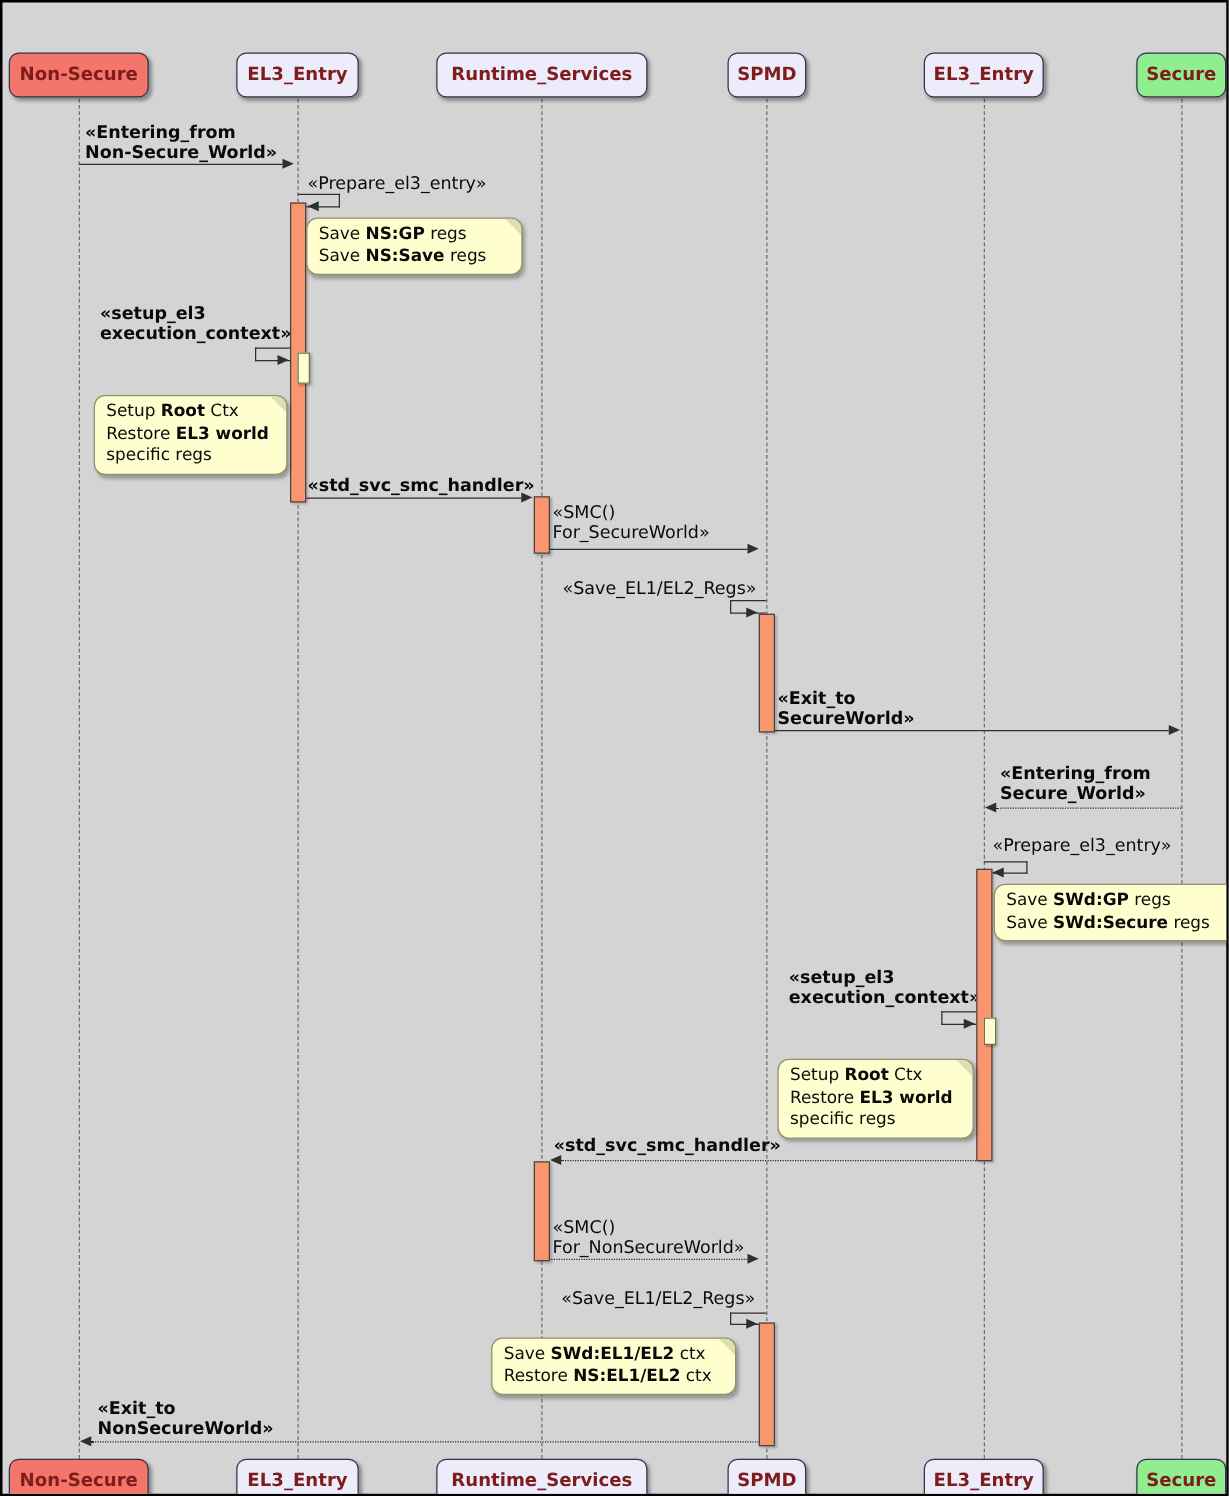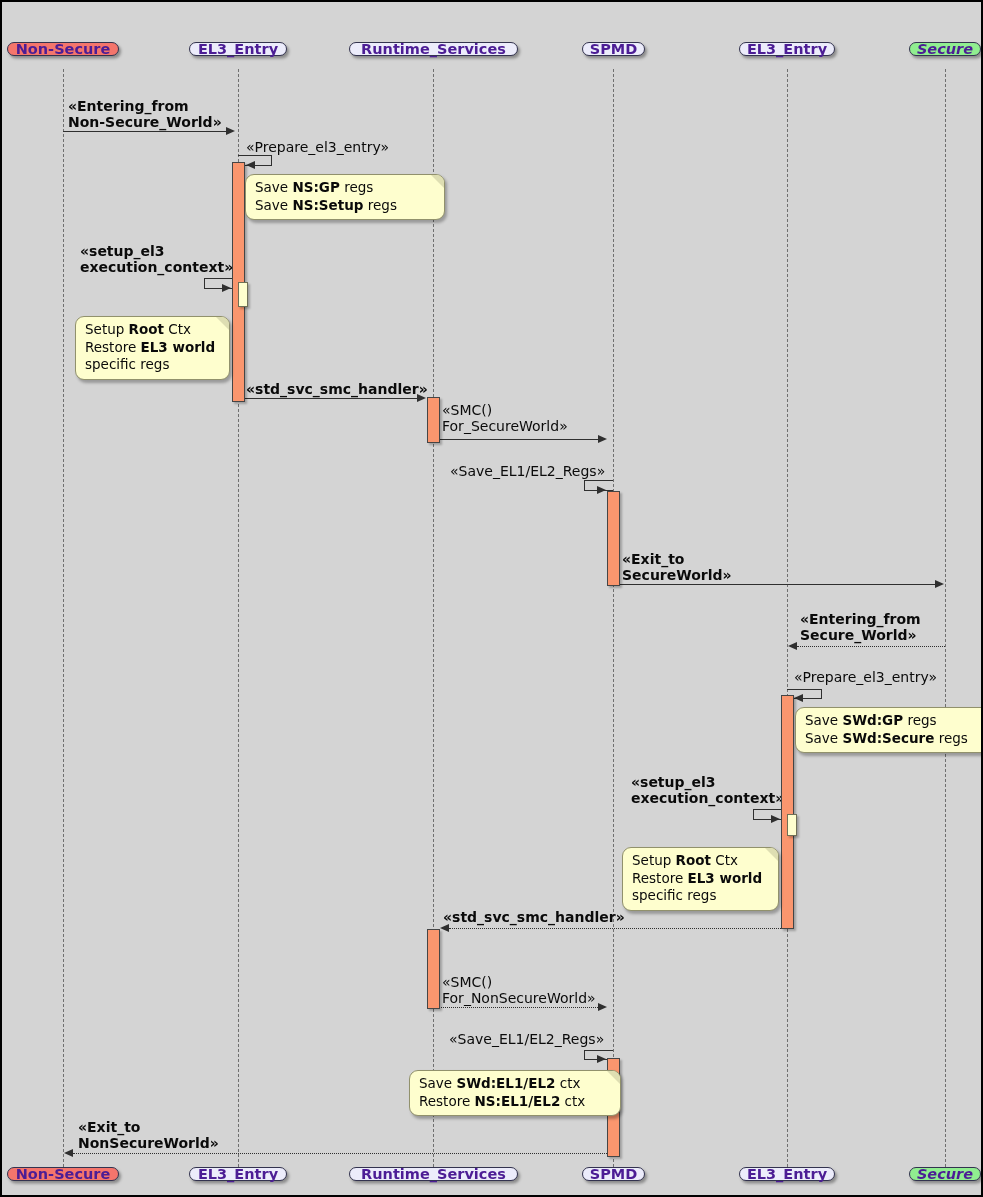--- a/index.html
+++ b/index.html
@@ -9,30 +9,30 @@
     font-family:"DejaVu Sans","Liberation Sans",sans-serif;color:#111;
   }
   .title{
     position:absolute;top:9px;left:0;width:100%;text-align:center;
     font-weight:bold;font-size:15.5px;color:#000;
   }
   .lifeline{
     position:absolute;width:0;border-left:1px dashed #6f6f6f;top:67px;height:1098px;z-index:1;
   }
   .pbox{
-    position:absolute;height:14px;box-sizing:border-box;z-index:6;
+    position:absolute;height:36px;box-sizing:border-box;z-index:6;
     border:1.7px solid #33334f;border-radius:8px;
     display:flex;align-items:center;justify-content:center;
-    font-weight:bold;font-size:14.5px;color:#4c1d95;
+    font-weight:bold;font-size:14.5px;color:#7f1d1d;
     background:var(--participant-fill,#ECECFB);
     box-shadow:2px 2.5px 3px rgba(0,0,0,0.35);
     white-space:nowrap;
   }
   .pbox.nonsecure{background:var(--nonsecure-fill,#F4756C);}
-  .pbox.secure{background:var(--secure-fill,#90EE90);font-style:italic;}
+  .pbox.secure{background:var(--secure-fill,#90EE90);}
   .activation{
     position:absolute;width:13px;box-sizing:border-box;z-index:3;
     background:var(--activation-fill,#FA966E);border:1px solid #454545;
     box-shadow:1.5px 1.5px 2px rgba(0,0,0,0.25);
   }
   .activation.nested{
     width:10px;background:var(--nested-activation-fill,#FEFECE);
     border:1px solid #6f6f57;z-index:4;
   }
   .mlabel{
@@ -93,23 +93,23 @@
     <div>«Entering_from</div>
     <div>Non-Secure_World»</div>
   </div>
   <div class="mline" style="left:61px;top:129px;width:163px"></div>
   <div class="ah r" style="left:224px;top:125px"></div>
 
   <div class="mlabel" style="left:244px;top:137px">«Prepare_el3_entry»</div>
   <div class="loop right" style="left:236px;top:153px;width:34px;height:11px"></div>
   <div class="ah l" style="left:244px;top:159px"></div>
 
-  <div class="note" style="left:243px;top:172px;width:200px">
+  <div class="note" style="left:243px;top:172px;width:173px">
     <div><span>Save </span><b>NS:GP</b><span> regs</span></div>
-    <div><span>Save </span><b>NS:Setup</b><span> regs</span></div>
+    <div><span>Save </span><b>NS:Save</b><span> regs</span></div>
   </div>
 
   <div class="mlabel bold" style="left:78px;top:241px">
     <div>«setup_el3</div>
     <div>execution_context»</div>
   </div>
   <div class="loop left" style="left:202px;top:276px;width:28px;height:11px"></div>
   <div class="ah r" style="left:220px;top:282px"></div>
 
   <div class="note" style="left:73px;top:314px;width:155px">
@@ -178,21 +178,21 @@
     <div>«SMC()</div>
     <div>For_NonSecureWorld»</div>
   </div>
   <div class="mline dotted" style="left:437px;top:1005px;width:159px"></div>
   <div class="ah r" style="left:596px;top:1001px"></div>
 
   <div class="mlabel" style="left:447px;top:1029px">«Save_EL1/EL2_Regs»</div>
   <div class="loop left" style="left:582px;top:1048px;width:29px;height:10px"></div>
   <div class="ah r" style="left:595px;top:1053px"></div>
 
-  <div class="note" style="left:407px;top:1068px;width:212px">
+  <div class="note" style="left:391px;top:1068px;width:196px">
     <div><span>Save </span><b>SWd:EL1/EL2</b><span> ctx</span></div>
     <div><span>Restore </span><b>NS:EL1/EL2</b><span> ctx</span></div>
   </div>
 
   <div class="mlabel bold" style="left:76px;top:1117px">
     <div>«Exit_to</div>
     <div>NonSecureWorld»</div>
   </div>
   <div class="mline dotted" style="left:71px;top:1151px;width:534px"></div>
   <div class="ah l" style="left:62px;top:1147px"></div>

